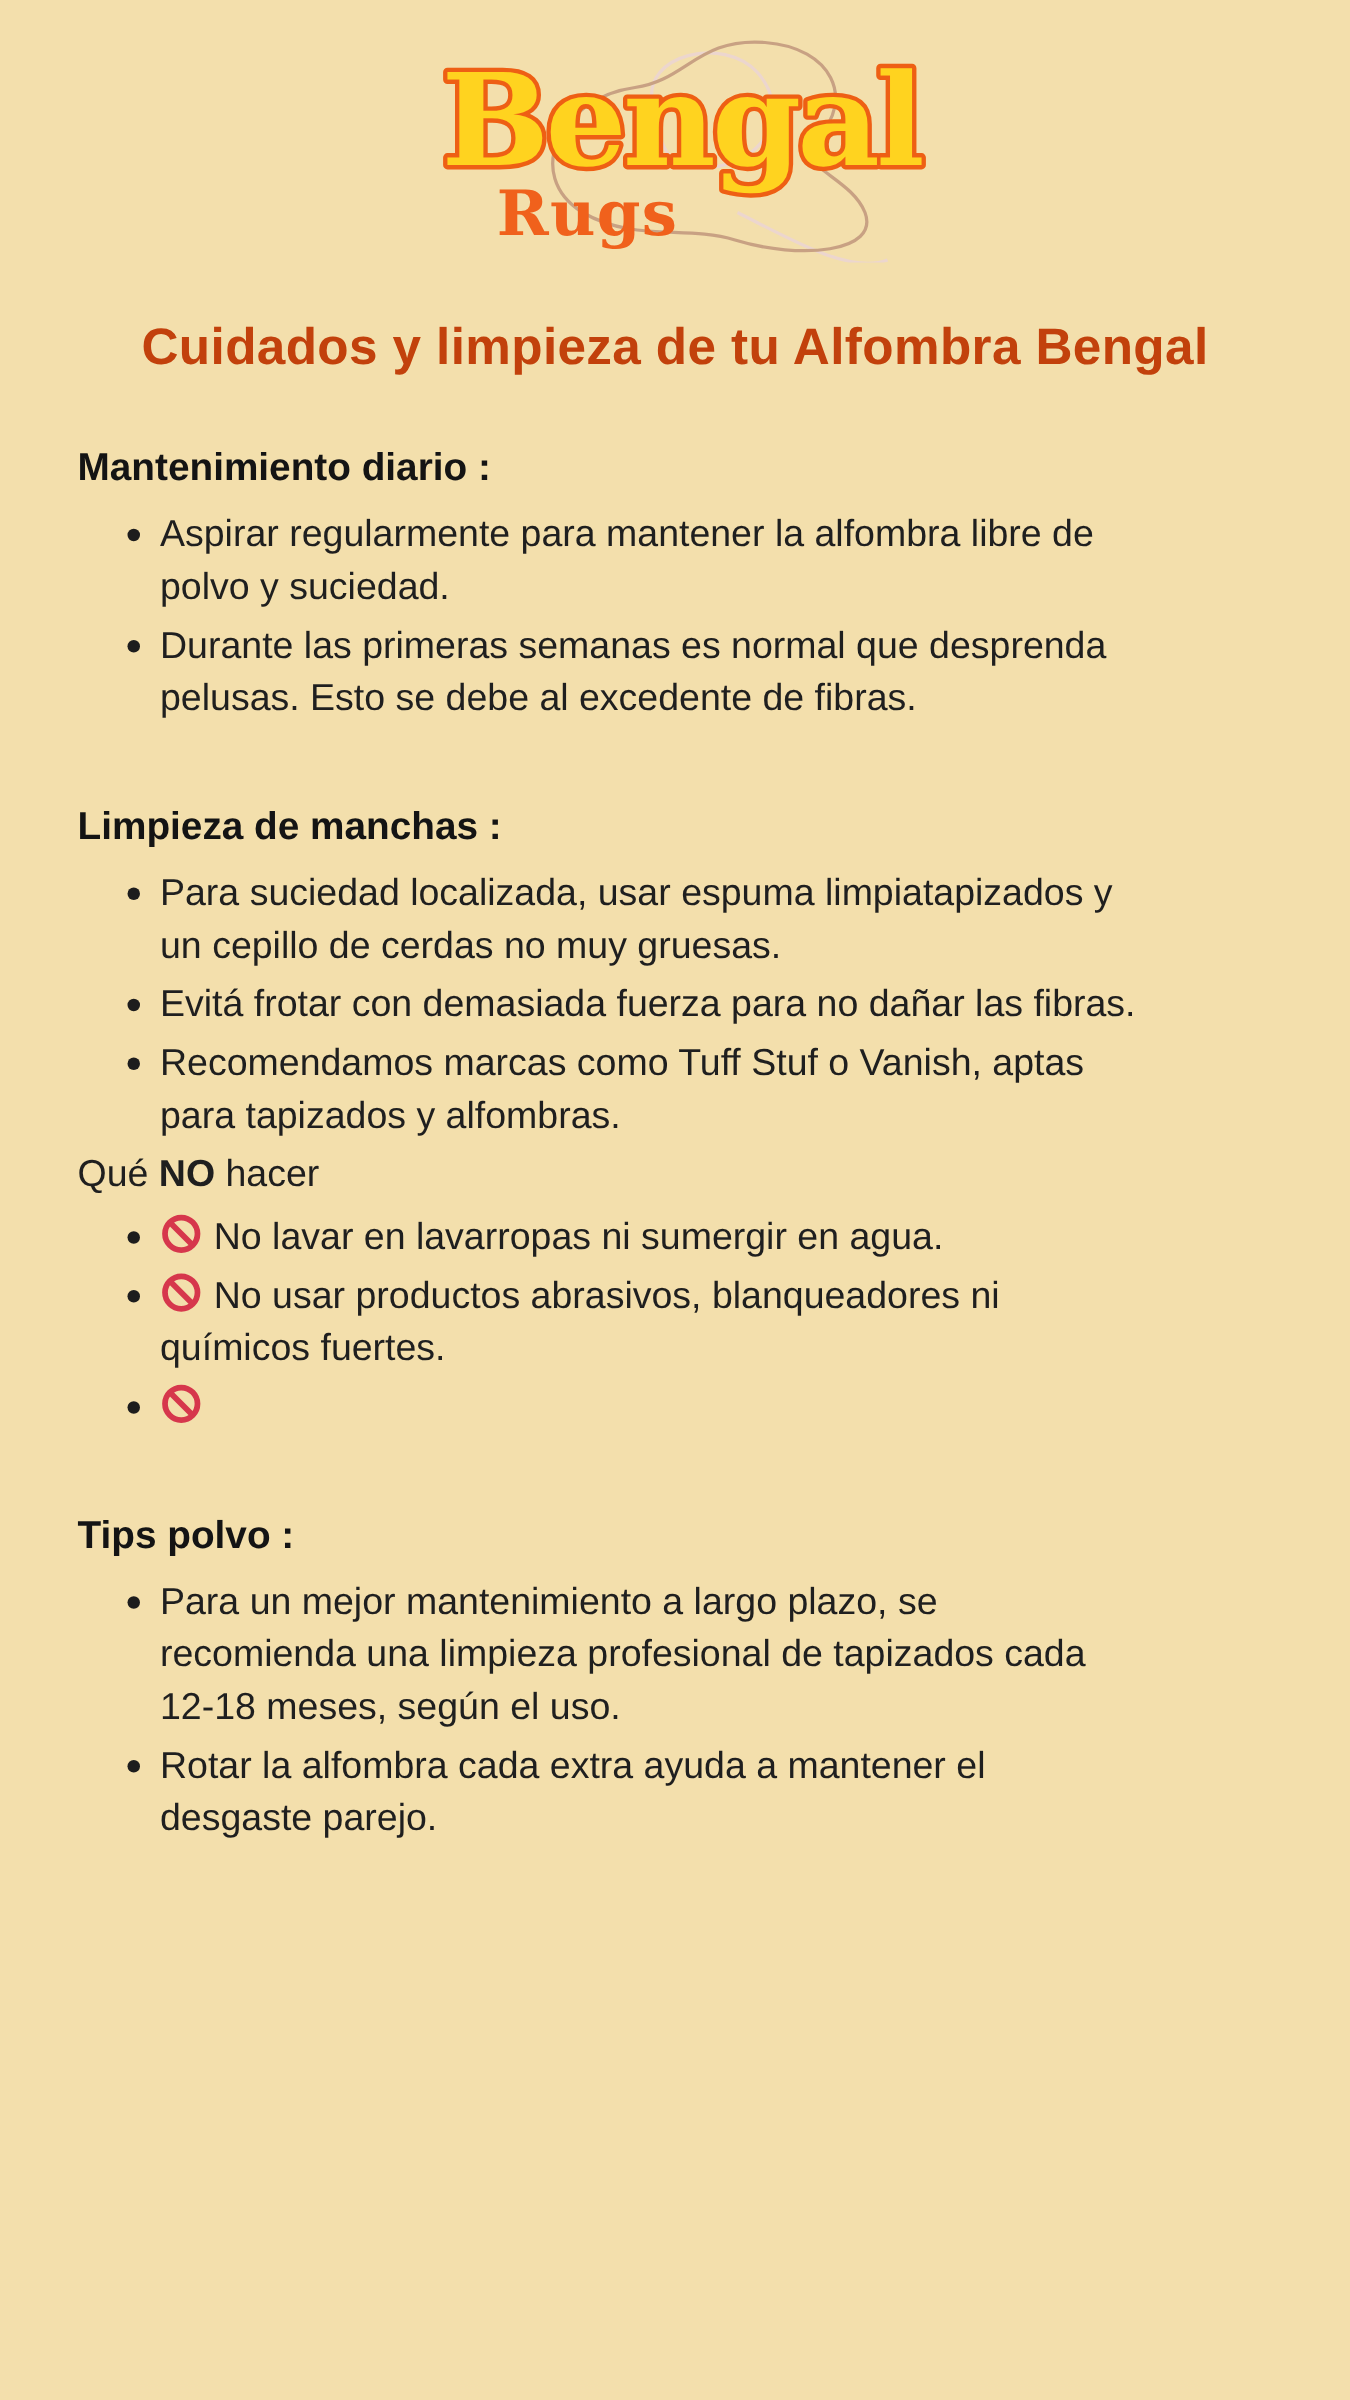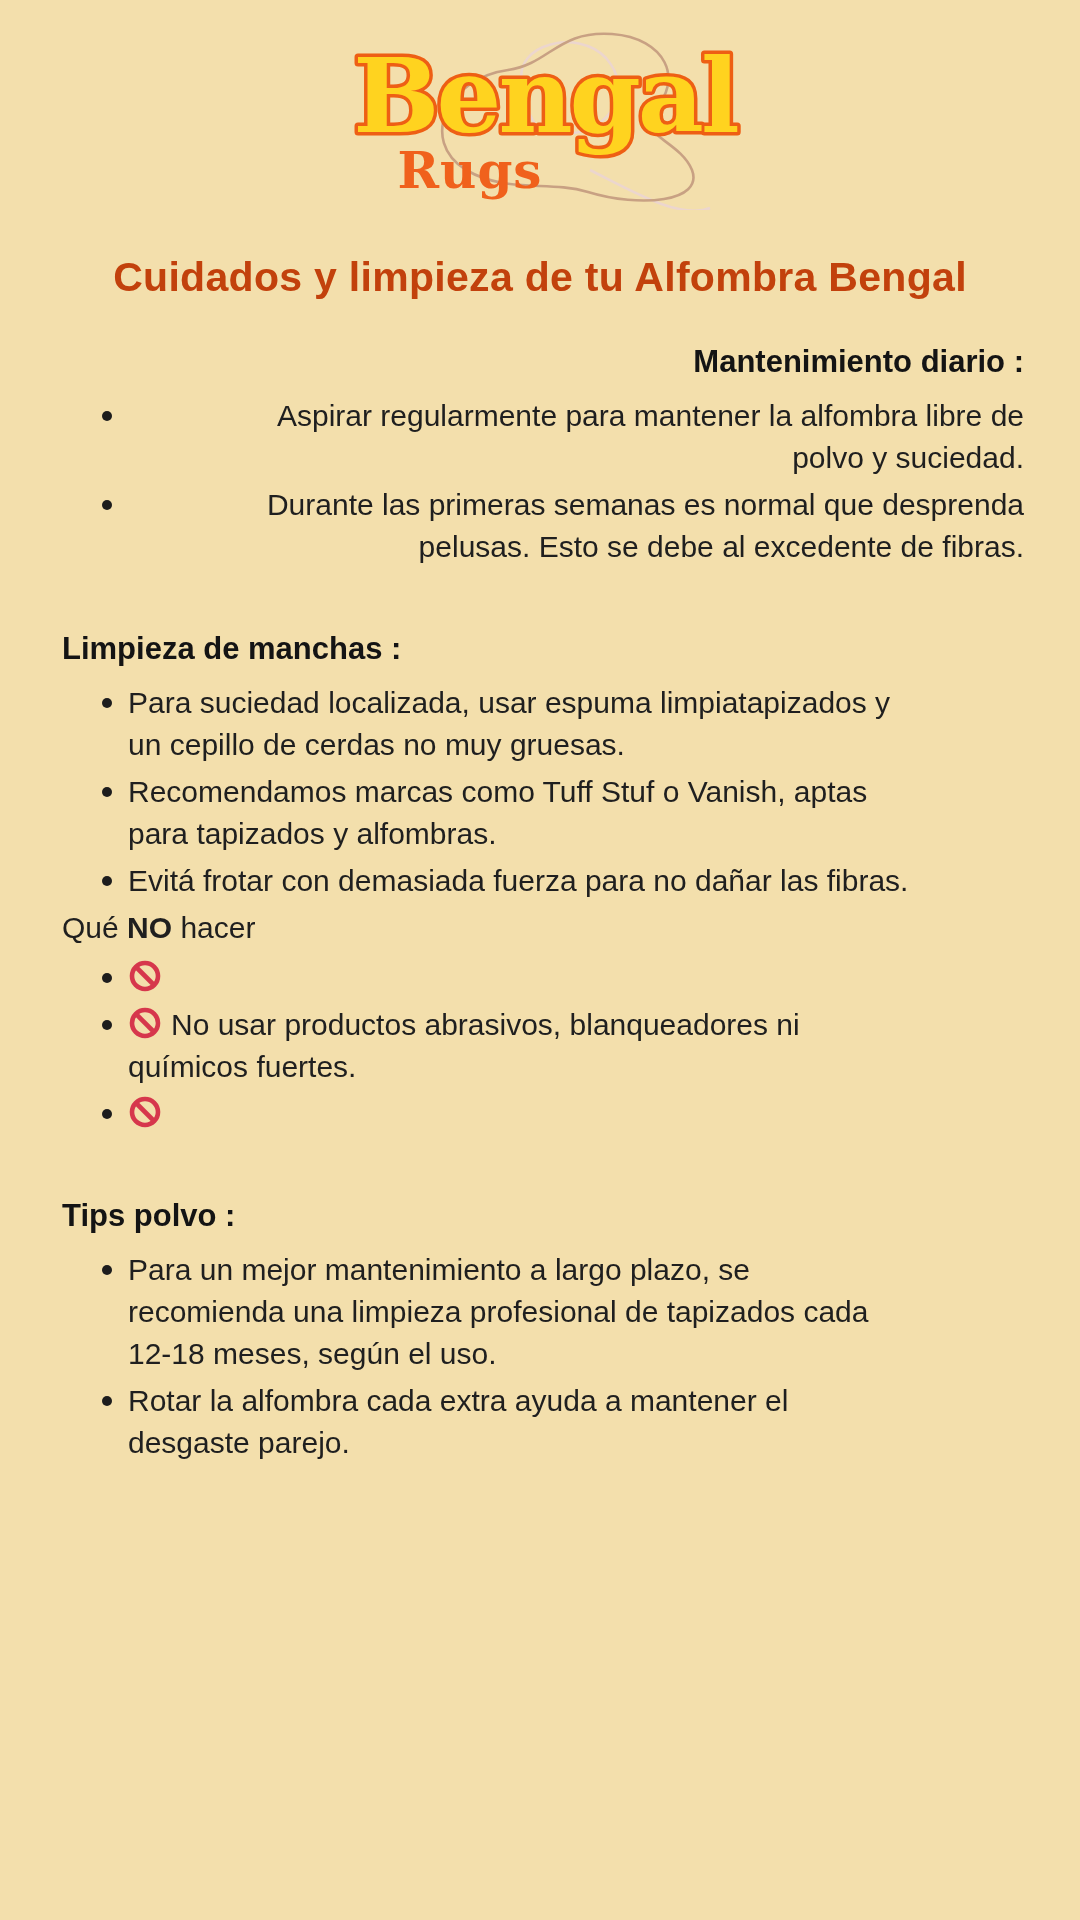--- a/index.html
+++ b/index.html
@@ -39,21 +39,21 @@
   
   .title{
     margin:44px 20px 0;
     text-align:center;
     font-size:41px;font-weight:bold;color:#c2410c;
     letter-spacing:.3px;white-space:nowrap;
   }
   
   .content{margin:0 56px 0 62px;font-size:30px;line-height:42px;}
   .section{margin-top:60px;}
-  .section:first-child{margin-top:40px;text-align:right;}
+  .section:first-child{margin-top:52px;}
   .heading{font-size:31px;font-weight:bold;color:var(--heading);margin:0 0 12px;}
   ul.bullets{list-style:none;margin:0;padding:0;}
   ul.bullets li{position:relative;padding-left:66px;margin:0 0 5px;}
   ul.bullets li::before{
     content:"";position:absolute;left:40px;top:16px;
     width:10px;height:10px;border-radius:50%;background:#1d1d1d;
   }
   .item-text{white-space:pre-line;}
   .para{margin:4px 0 0;white-space:pre-line;text-indent:10px;}
   .qline{margin:3px 0 8px;}
@@ -87,30 +87,30 @@
         <li><span class="item-text">Durante las primeras semanas es normal que desprenda
 pelusas. Esto se debe al excedente de fibras.</span></li>
       </ul>
     </div>
 
     <div class="section">
       <h2 class="heading">Limpieza de manchas :</h2>
       <ul class="bullets">
         <li><span class="item-text">Para suciedad localizada, usar espuma limpiatapizados y
 un cepillo de cerdas no muy gruesas.</span></li>
+        <li><span class="item-text">Evitá frotar con demasiada fuerza para no dañar las fibras.</span></li>
         <li><span class="item-text">Recomendamos marcas como Tuff Stuf o Vanish, aptas
 para tapizados y alfombras.</span></li>
-        <li><span class="item-text">Evitá frotar con demasiada fuerza para no dañar las fibras.</span></li>
       </ul>
       <p class="qline"><span>Qué </span><b>NO</b><span> hacer</span></p>
       <ul class="bullets">
         <li><svg class="no-icon" viewBox="0 0 34 34">
               <circle cx="17" cy="17" r="13" fill="none" stroke="currentColor" stroke-width="4.6"></circle>
               <line x1="8" y1="8" x2="26" y2="26" stroke="currentColor" stroke-width="4.6"></line>
-            </svg></li>
+            </svg><span class="item-text">No lavar en lavarropas ni sumergir en agua.</span></li>
         <li><svg class="no-icon" viewBox="0 0 34 34">
               <circle cx="17" cy="17" r="13" fill="none" stroke="currentColor" stroke-width="4.6"></circle>
               <line x1="8" y1="8" x2="26" y2="26" stroke="currentColor" stroke-width="4.6"></line>
             </svg><span class="item-text">No usar productos abrasivos, blanqueadores ni
 químicos fuertes.</span></li>
         <li><svg class="no-icon" viewBox="0 0 34 34">
               <circle cx="17" cy="17" r="13" fill="none" stroke="currentColor" stroke-width="4.6"></circle>
               <line x1="8" y1="8" x2="26" y2="26" stroke="currentColor" stroke-width="4.6"></line>
             </svg></li>
       </ul>

